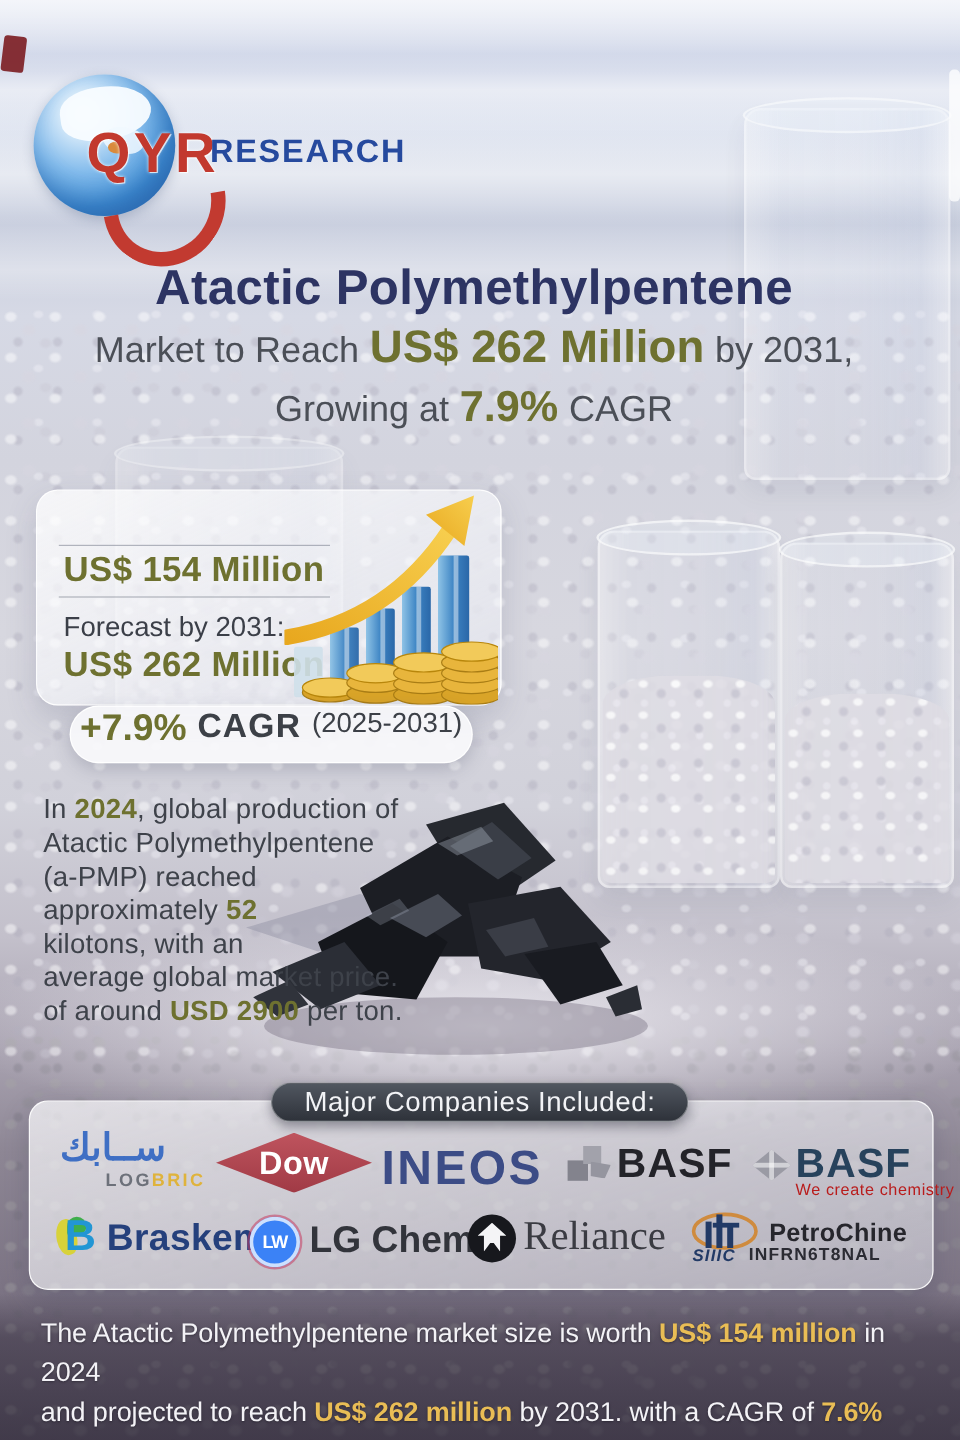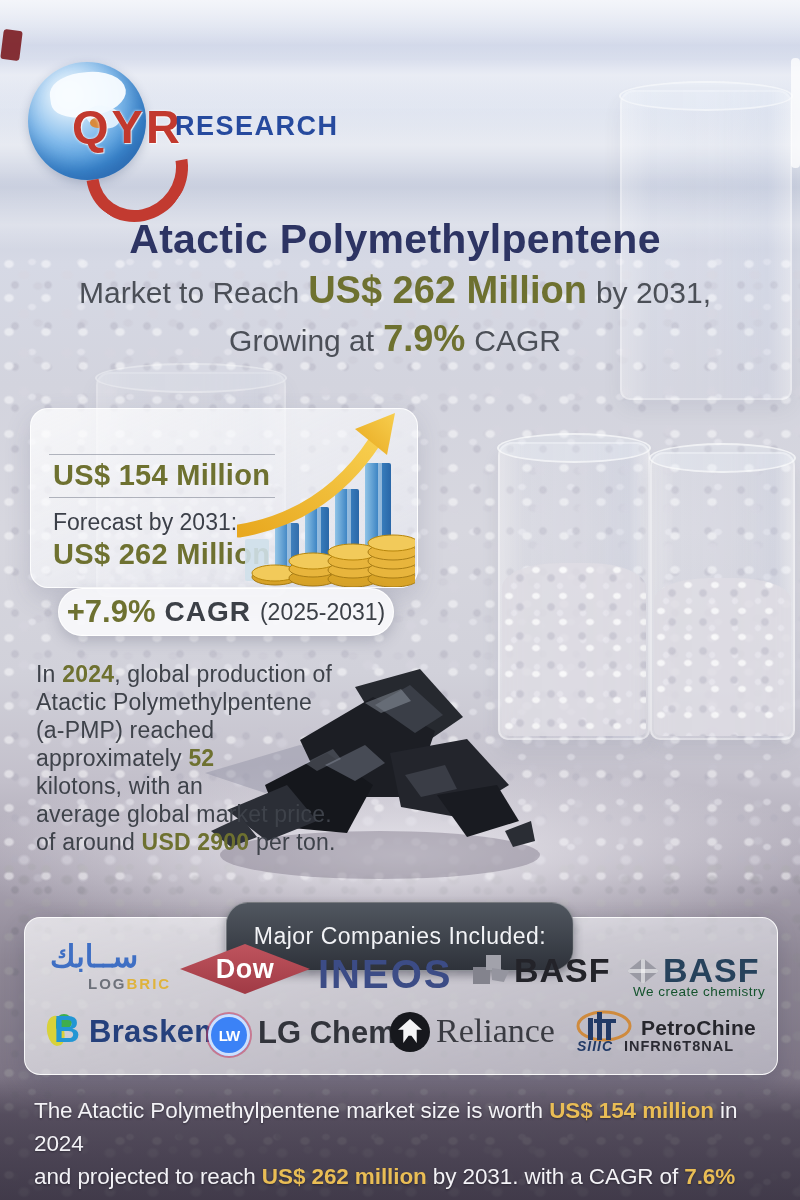--- a/index.html
+++ b/index.html
@@ -72,37 +72,37 @@
     background:linear-gradient(155deg, rgba(255,255,255,.78), rgba(234,237,246,.48));
     border:1.5px solid rgba(255,255,255,.9);box-shadow:0 10px 26px rgba(80,85,115,.2);}
   .stats-label{position:absolute;left:22px;font-size:23px;color:#3b3f48;}
   .stats-value{position:absolute;left:22px;font-size:29px;font-weight:bold;color:#6e7130;letter-spacing:.3px;}
   .stats-divider{position:absolute;left:18px;width:226px;height:1px;background:rgba(110,116,132,.5);}
   .chart-illu{position:absolute;right:2px;bottom:0;}
 
   .cagr-pill{left:58px;top:588px;width:334px;height:46px;border-radius:24px;
     background:rgba(251,251,253,.88);border:1px solid rgba(255,255,255,.95);
     box-shadow:0 5px 14px rgba(75,80,105,.25);
-    display:flex;align-items:center;justify-content:center;gap:9px;}
+    display:flex;justify-content:center;gap:9px;}
   .cagr-pill .v{font-size:31px;font-weight:bold;color:#6e7130;}
   .cagr-pill .l{font-size:28px;font-weight:bold;color:#3c4047;letter-spacing:1px;}
   .cagr-pill .p{font-size:23px;color:#3c4047;}
 
   
   .note{left:36px;top:660px;width:340px;font-size:23px;line-height:28px;color:#3e424a;letter-spacing:.2px;}
   .note b{color:#6e7130;font-weight:bold;}
 
   
   .pile{left:205px;top:645px;}
 
   
   .companies{left:24px;top:917px;width:752px;height:156px;border-radius:16px;
     background:linear-gradient(160deg, rgba(253,253,255,.7), rgba(236,238,245,.48));
     border:1.5px solid rgba(255,255,255,.9);box-shadow:0 8px 22px rgba(65,65,90,.25);}
-  .companies-pill{left:50%;top:902px;transform:translateX(-50%);padding:20px 27px;border-radius:22px;
+  .companies-pill{left:50%;top:902px;transform:translateX(-50%);padding:2px 27px;border-radius:22px;
     background:linear-gradient(180deg,#515760,#2e323a);color:#f2f3f6;font-size:23px;letter-spacing:.5px;
     border:1px solid rgba(255,255,255,.35);box-shadow:0 4px 10px rgba(35,35,50,.45);white-space:nowrap;}
 
   .sabic-ar{left:50px;top:938px;font-size:31px;font-weight:bold;color:#3f6fc4;letter-spacing:2px;}
   .sabic-sub{left:88px;top:975px;font-size:15px;font-weight:bold;letter-spacing:2px;}
   .sabic-sub .g{color:#6d717a;}
   .sabic-sub .y{color:#dfb33c;}
 
   .dow-diamond{left:180px;top:944px;width:130px;height:50px;
     clip-path:polygon(50% 0,100% 50%,50% 100%,0 50%);
@@ -116,21 +116,21 @@
   .basf1-icon .b1{position:absolute;left:0;top:12px;width:17px;height:17px;background:#83838d;}
   .basf1-icon .b2{position:absolute;left:13px;top:0;width:15px;height:15px;background:#a2a2ab;}
   .basf1-icon .b3{position:absolute;left:19px;top:13px;width:17px;height:14px;background:#95959f;clip-path:polygon(0 0,100% 20%,70% 100%,0 85%);}
   .basf-text1{left:514px;top:951px;font-size:34px;font-weight:800;color:#232329;letter-spacing:1px;}
 
   .basf2-icon{left:627px;top:958px;width:32px;height:26px;background:#9a9aa4;
     clip-path:polygon(50% 0,100% 50%,50% 100%,0 50%);}
   .basf2-icon::before{content:"";position:absolute;left:14px;top:0;width:4px;height:26px;background:rgba(255,255,255,.55);}
   .basf2-icon::after{content:"";position:absolute;left:0;top:11px;width:32px;height:4px;background:rgba(255,255,255,.55);}
   .basf-text2{left:663px;top:951px;font-size:34px;font-weight:800;color:#27425c;letter-spacing:1px;}
-  .basf-tagline{left:633px;top:984px;font-size:13.5px;color:#14532d;letter-spacing:.5px;}
+  .basf-tagline{left:663px;top:984px;font-size:13.5px;color:#b91c1c;letter-spacing:.5px;}
 
   .braskem-icon{left:46px;top:1013px;width:40px;height:36px;}
   .braskem-icon .leaf{position:absolute;left:1px;top:3px;width:17px;height:30px;background:#d8d23a;border-radius:60% 40% 50% 50%;transform:rotate(-12deg);}
   .braskem-icon .grn{position:absolute;left:10px;top:1px;width:16px;height:16px;background:#3fae4c;border-radius:50% 50% 50% 20%;}
   .braskem-icon .bee{position:absolute;left:8px;top:-4px;font-size:36px;font-weight:800;color:#2296d4;}
   .braskem-text{left:89px;top:1014px;font-size:31px;font-weight:600;color:#25407c;letter-spacing:.3px;}
 
   .lg-circle{left:208px;top:1014px;width:42px;height:42px;border-radius:50%;background:#3b82f6;
     box-shadow:inset 0 0 0 3px rgba(255,255,255,.75), 0 0 0 2px rgba(199,58,96,.55);
     display:flex;align-items:center;justify-content:center;color:#fff;font-weight:bold;font-size:15px;letter-spacing:-1px;}

